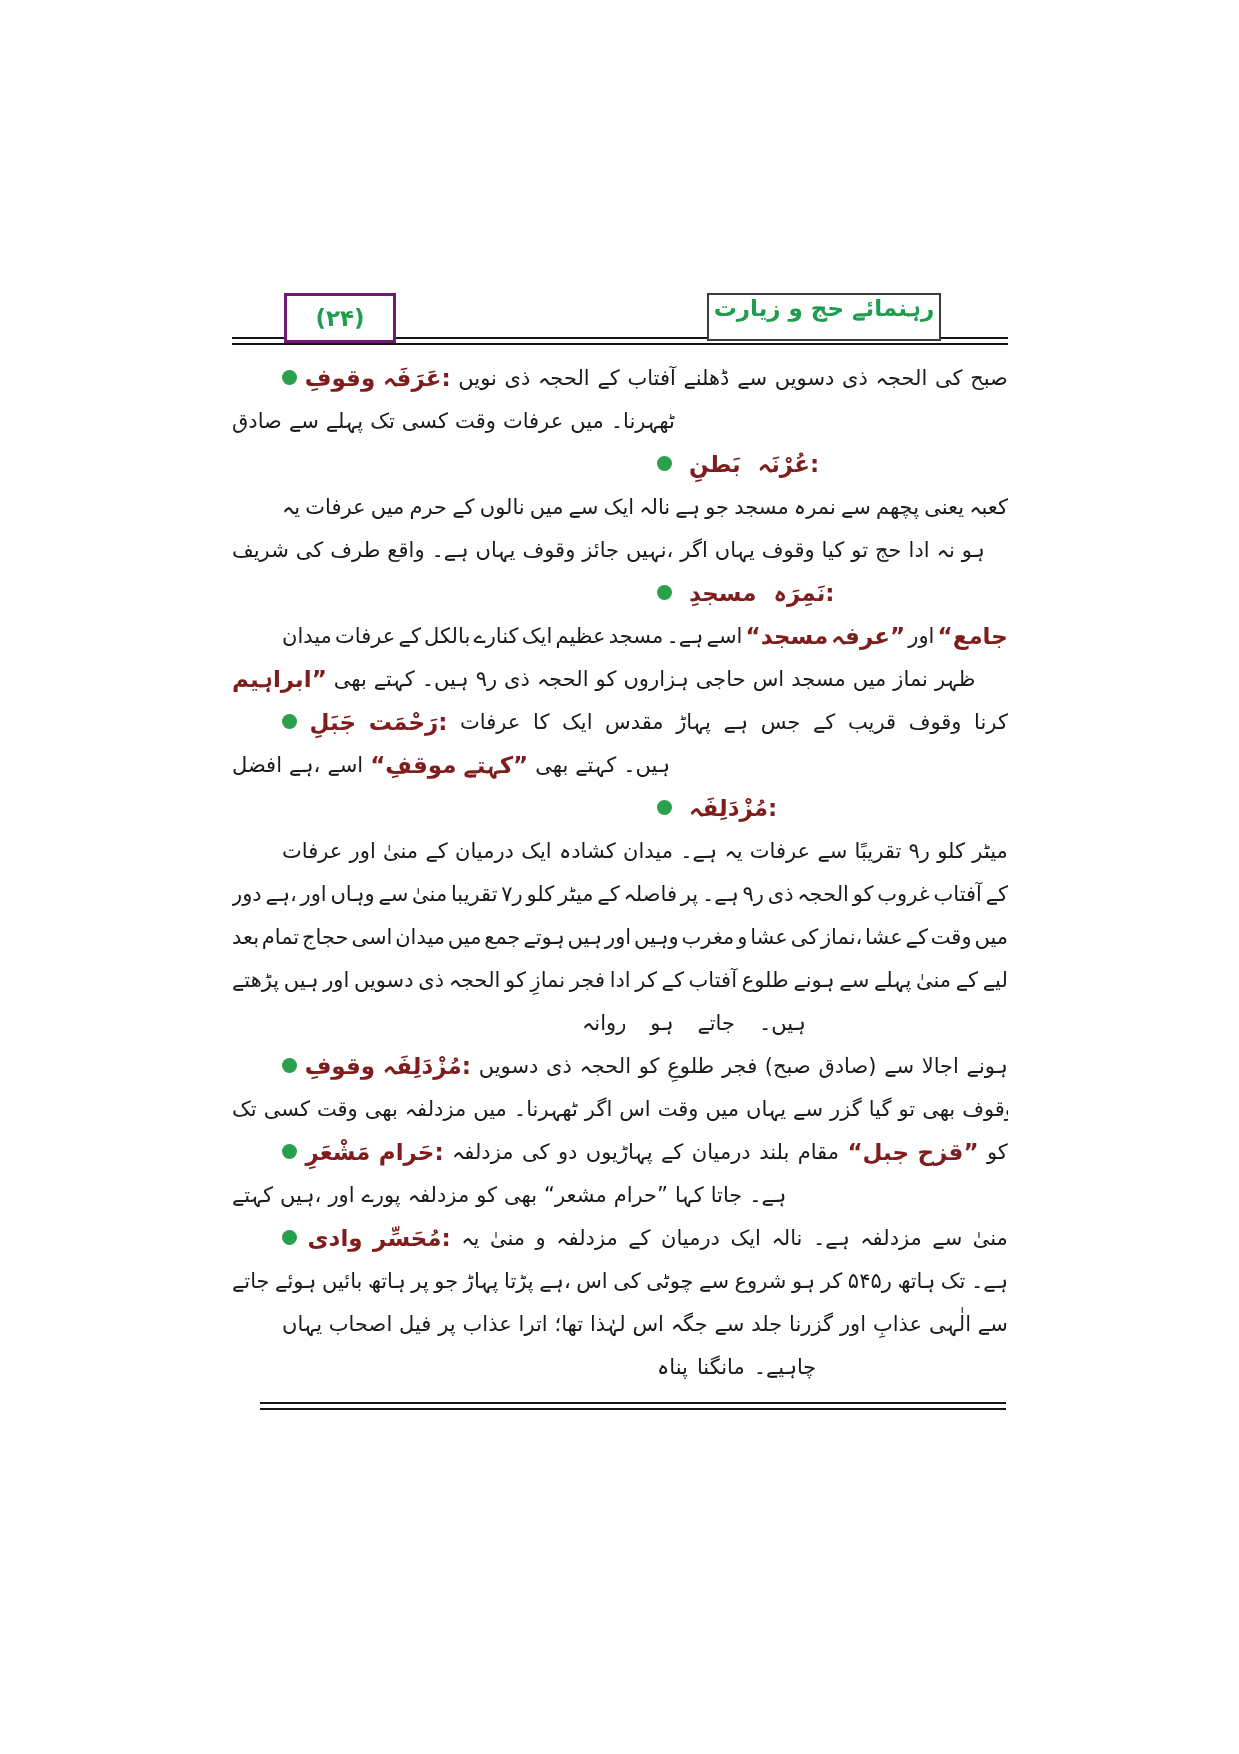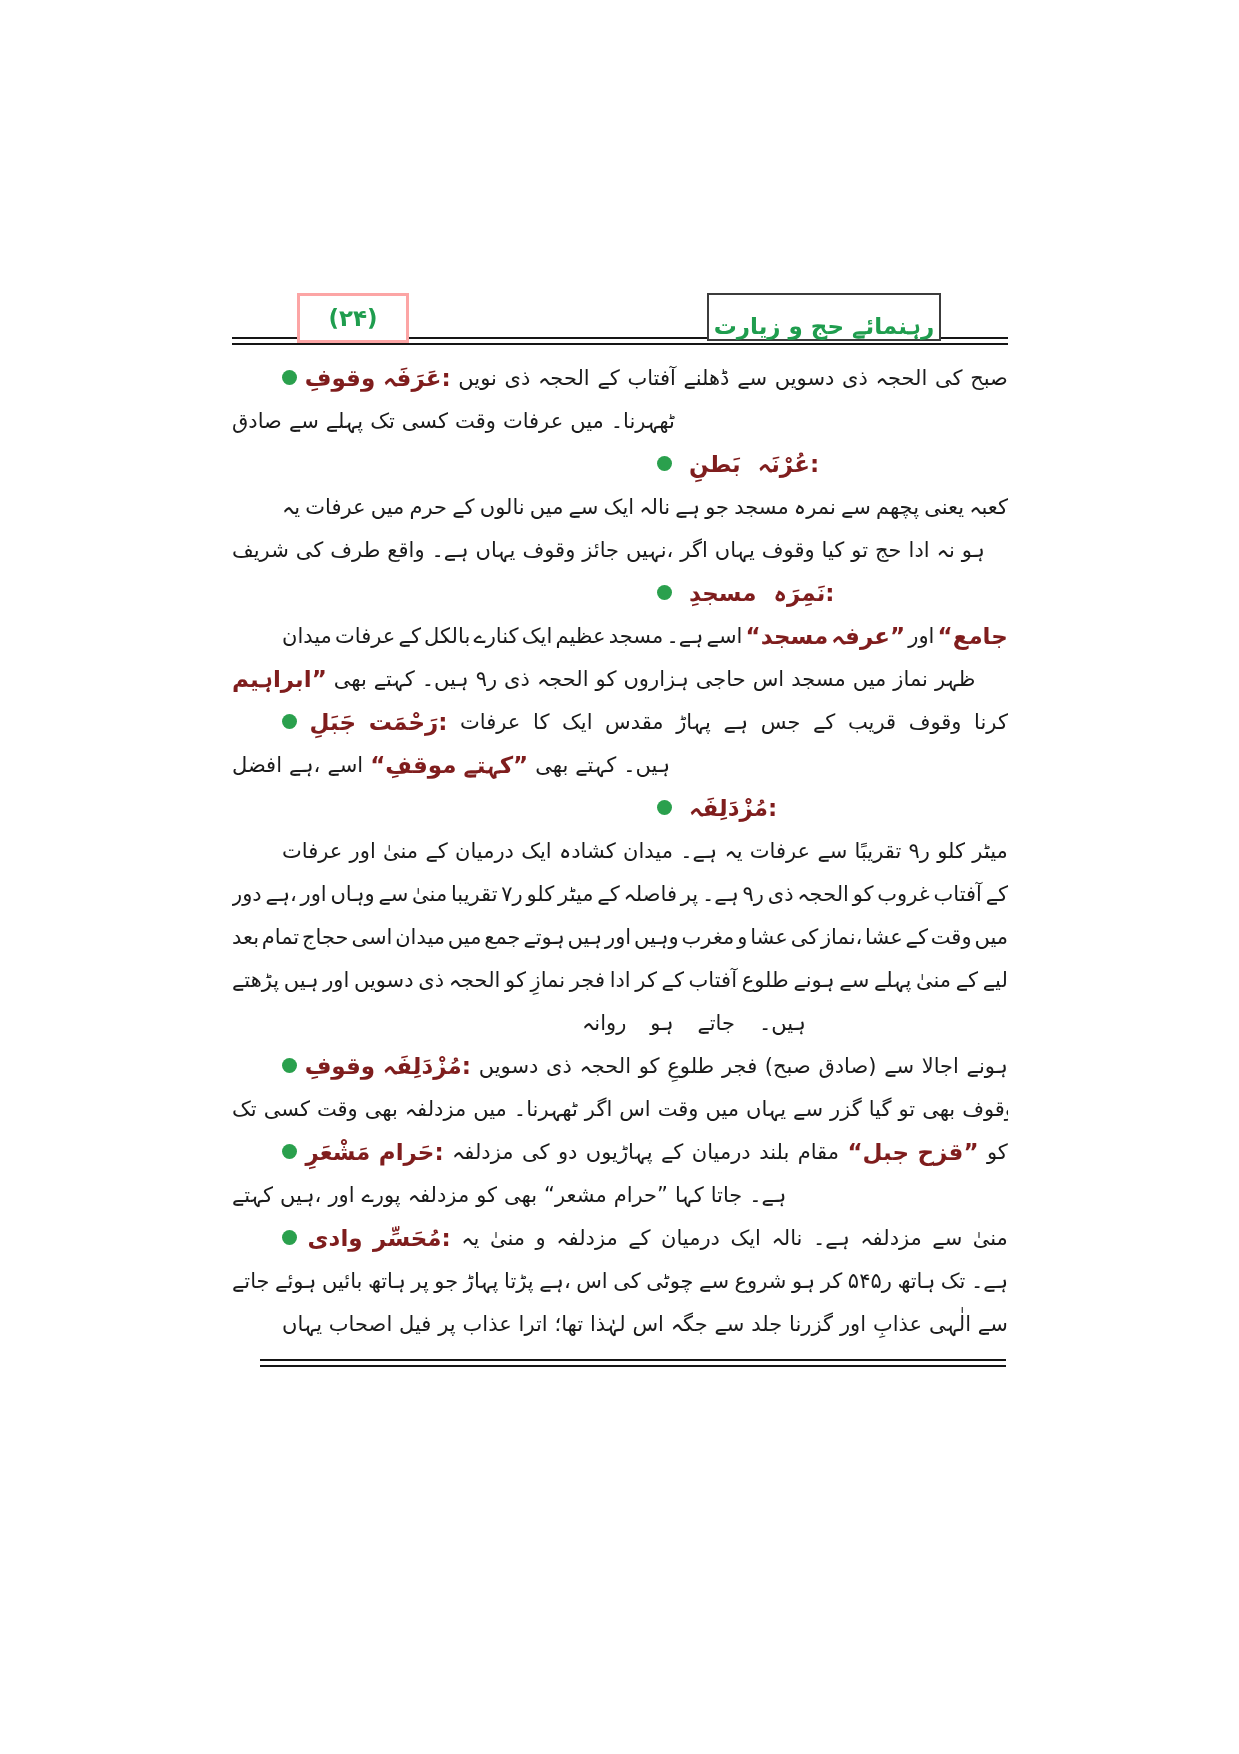--- a/index.html
+++ b/index.html
@@ -11,29 +11,29 @@
     font-family:"DejaVu Sans", sans-serif;
     overflow:hidden;
   }
   .content{position:absolute;left:232px;top:293px;width:776px;}
 
   
   .header{position:relative;height:50px;}
   .rule{height:4px;border-top:2px solid #151515;border-bottom:2px solid #151515;}
   .header .rule{position:absolute;left:0;right:0;top:44px;}
   .pagebox{
-    position:absolute;left:65px;top:0;width:106px;height:44px;
-    border:3px solid #fca5a5;background:#fff;z-index:2;
+    position:absolute;left:52px;top:0;width:106px;height:44px;
+    border:3px solid #701a75;background:#fff;z-index:2;
     display:flex;align-items:center;justify-content:center;
   }
   .pagebox .t{color:#1f9d4e;font-size:23px;font-weight:bold;}
   .titlebox{
     position:absolute;left:475px;top:0;width:230px;height:44px;
     border:2px solid #3c3c3c;background:#fff;z-index:2;
-    display:flex;align-items:flex-end;justify-content:center;
+    display:flex;align-items:flex-start;justify-content:center;
   }
   .titlebox .t{color:#1f9d4e;font-size:23px;font-weight:bold;white-space:nowrap;}
 
   
   .body-lines{margin-top:13px;}
   .line{display:flex;align-items:center;height:43px;overflow:hidden;}
   .justify{justify-content:space-between;}
   .left{justify-content:flex-start;gap:7px;}
   .indent{padding-left:50px;}
   .heading-line{justify-content:flex-start;gap:17px;padding-left:425px;}
@@ -411,18 +411,23 @@
           <span class="w">اس</span>
           <span class="w">جگہ</span>
           <span class="w">سے</span>
           <span class="w">جلد</span>
           <span class="w">گزرنا</span>
           <span class="w">اور</span>
           <span class="w">عذابِ</span>
           <span class="w">الٰہی</span>
           <span class="w">سے</span>
         </div>
+        <div class="line mid2">
+          <span class="w">پناہ</span>
+          <span class="w">مانگنا</span>
+          <span class="w">چاہیے۔</span>
+        </div>
       </div>
 
     <div class="rule footer-rule"></div>
 
   </div>
 </div>
 
 </body></html>

